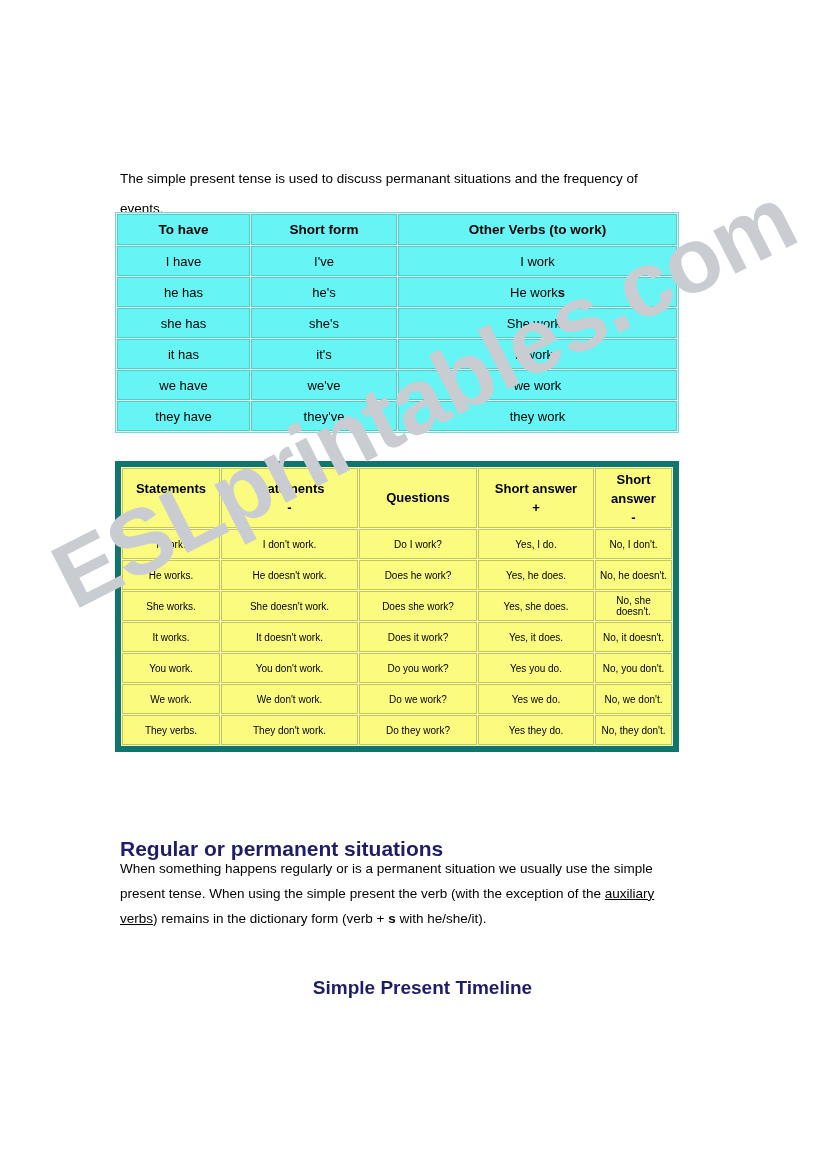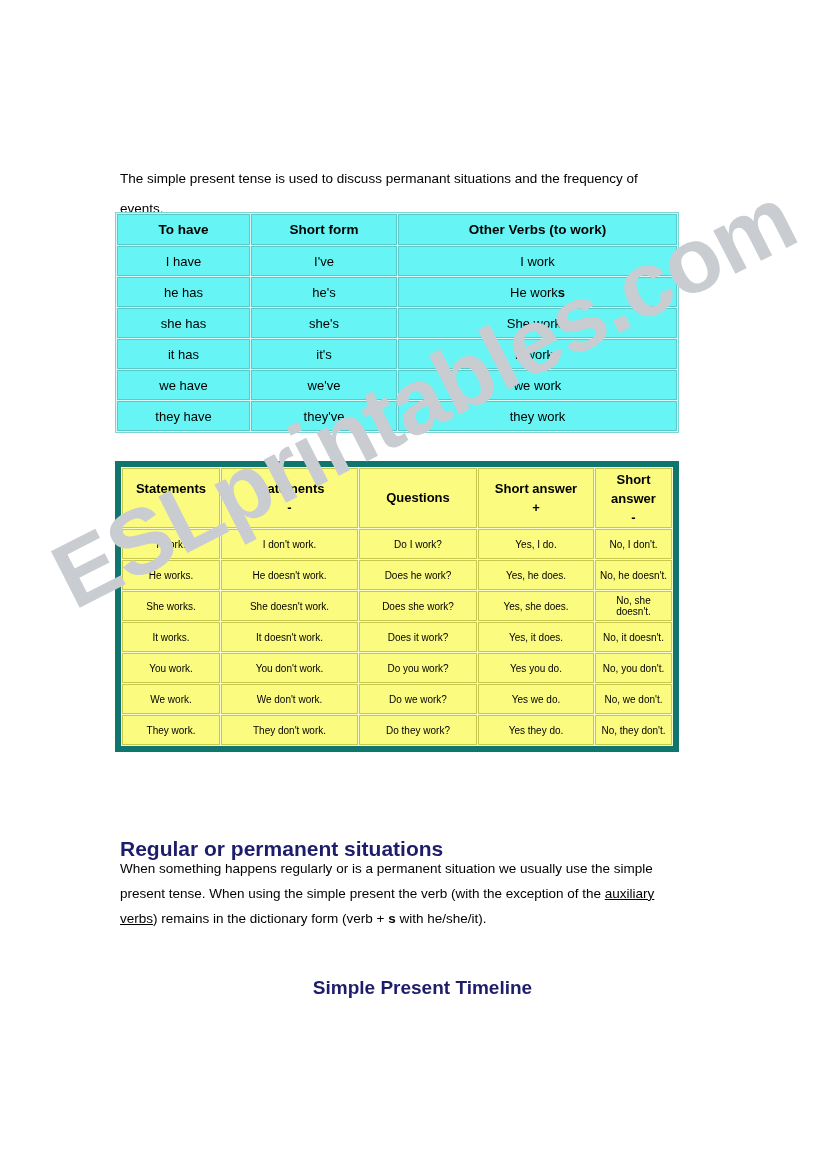--- a/index.html
+++ b/index.html
@@ -265,21 +265,21 @@
         <td>No, you don't.</td>
       </tr>
       <tr>
         <td>We work.</td>
         <td>We don't work.</td>
         <td>Do we work?</td>
         <td>Yes we do.</td>
         <td>No, we don't.</td>
       </tr>
       <tr>
-        <td>They work.</td>
+        <td>They verbs.</td>
         <td>They don't work.</td>
         <td>Do they work?</td>
         <td>Yes they do.</td>
         <td>No, they don't.</td>
       </tr>
     </tbody>
   </table>
 
   <h2 class="h-section">Regular or permanent situations</h2>
 

